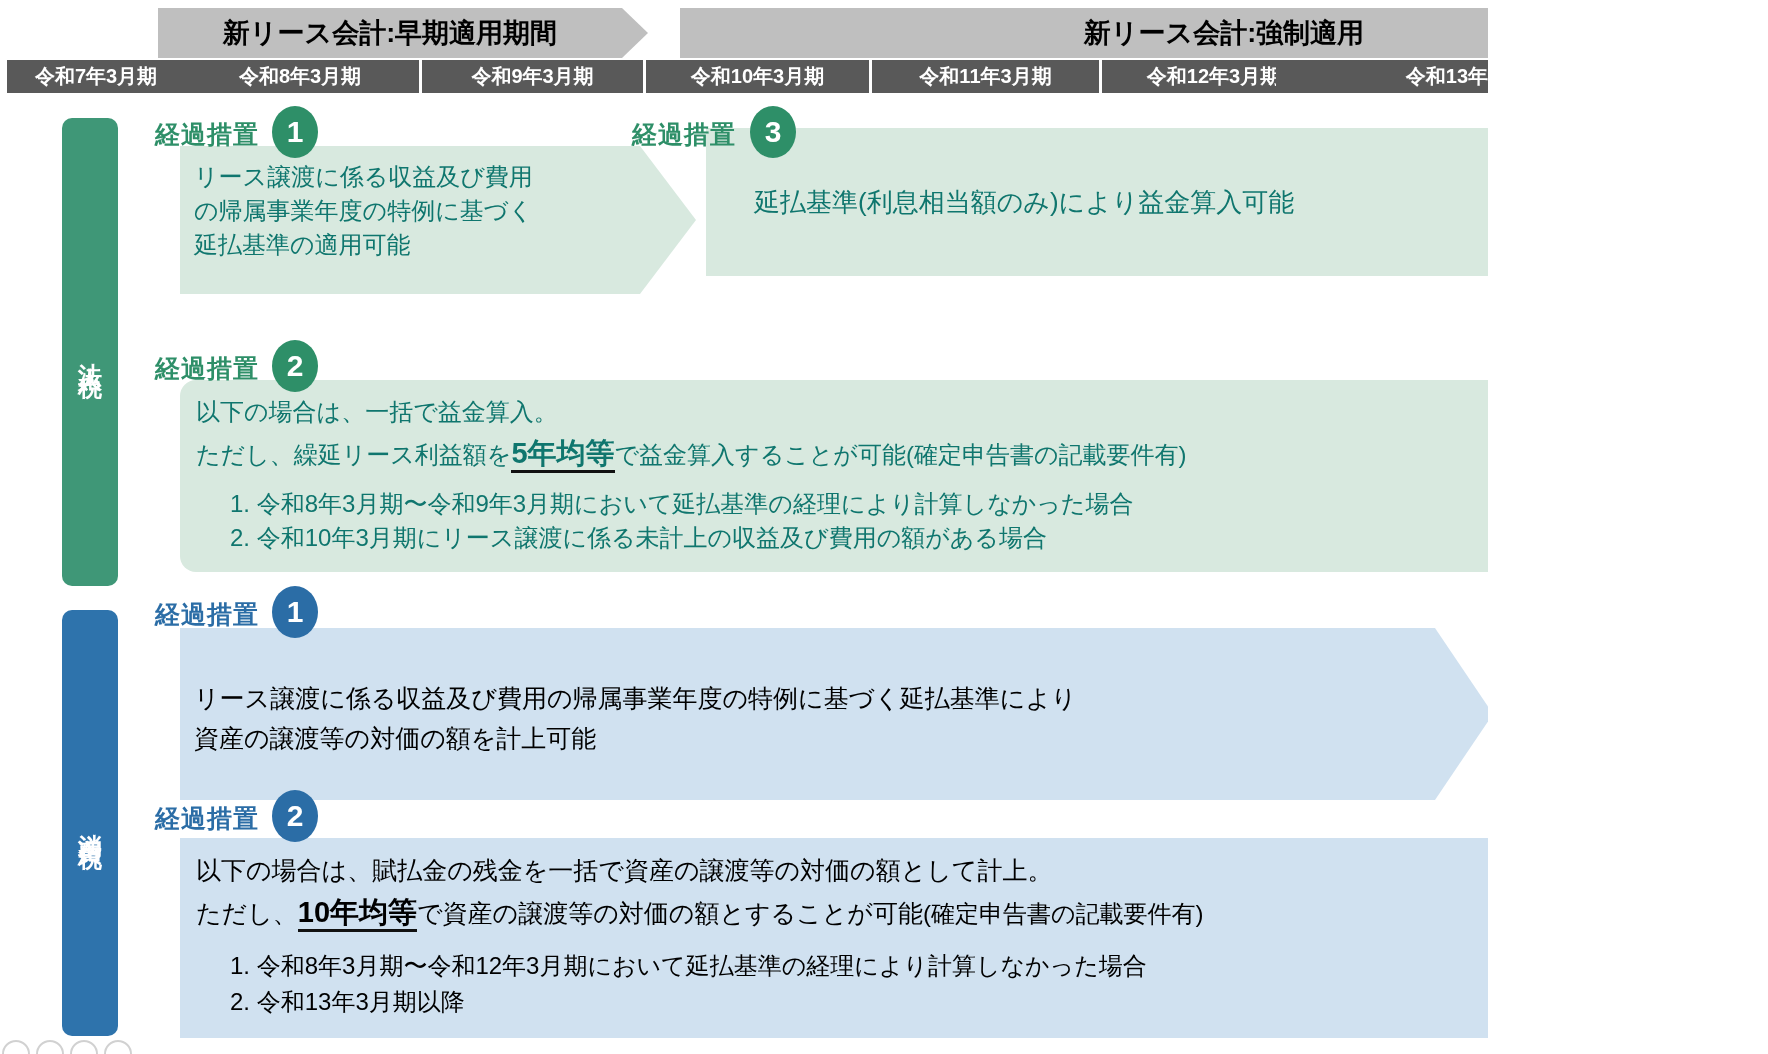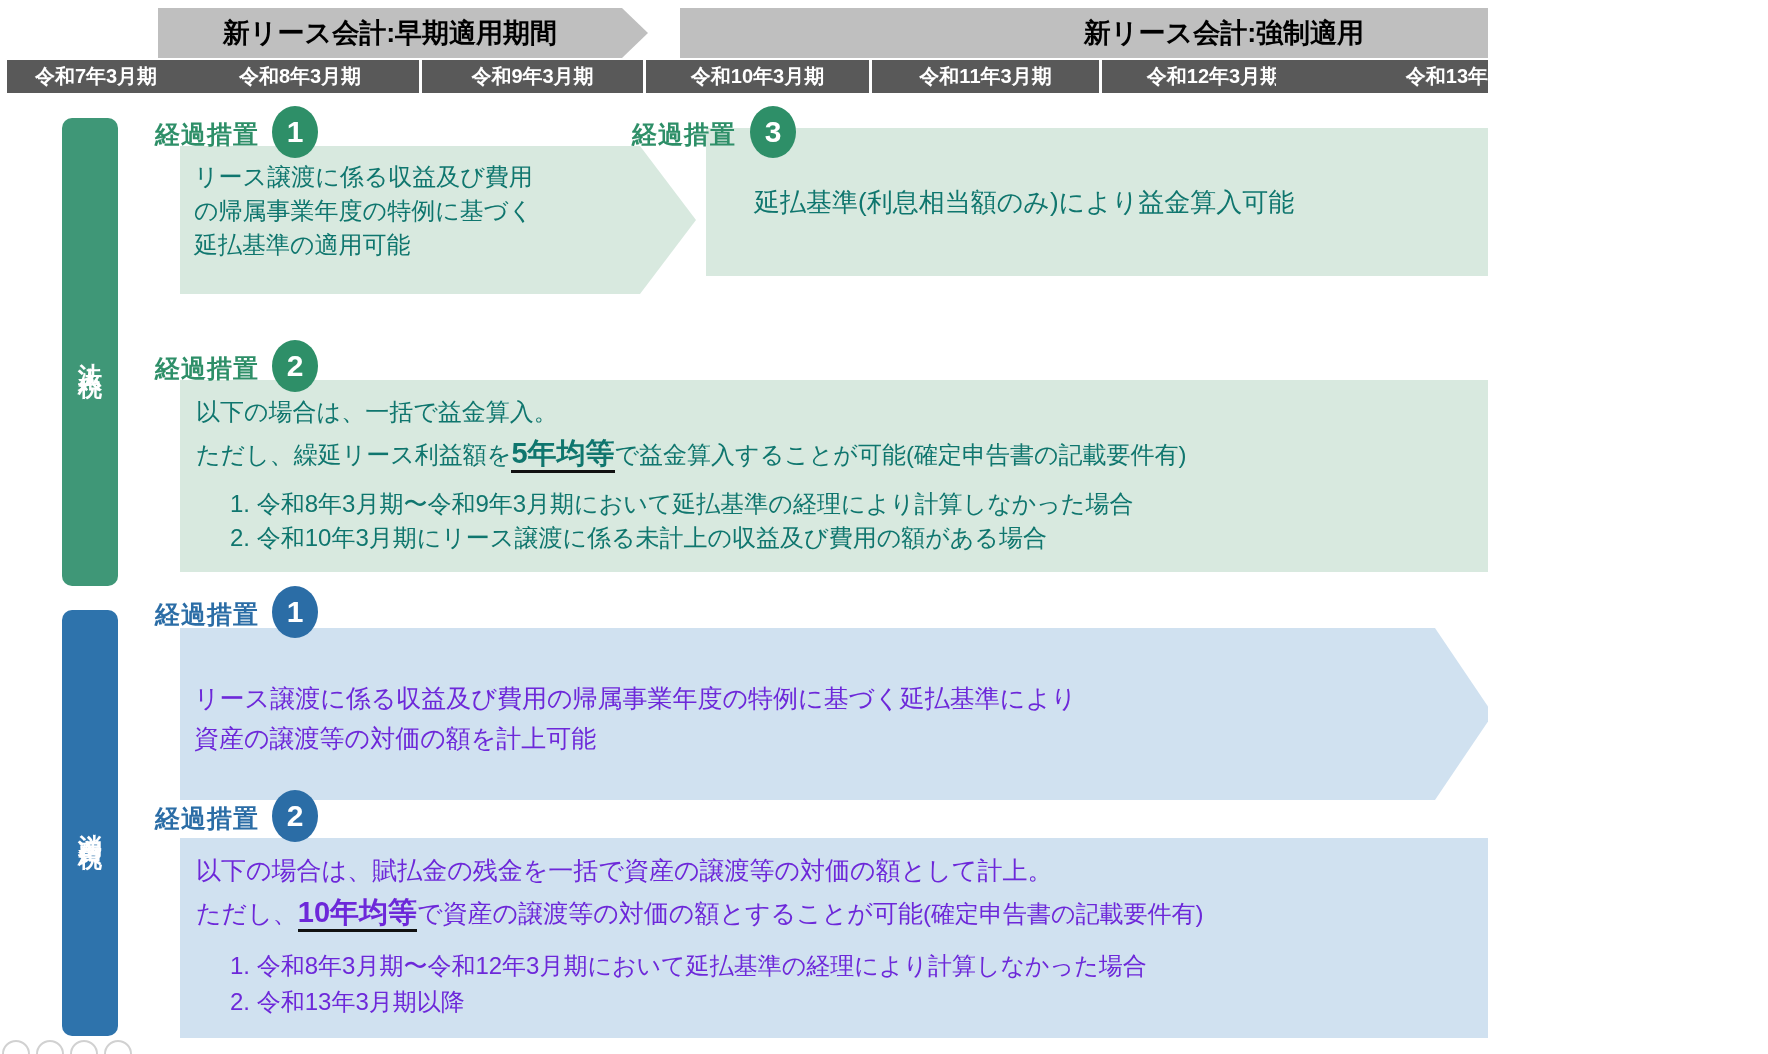--- a/index.html
+++ b/index.html
@@ -30,28 +30,28 @@
 
   
   .mlabel{position:absolute;font-weight:bold;font-size:25px;letter-spacing:1px;z-index:3;}
   .mlabel.green{color:#2e8f68;} .mlabel.blue{color:#2b6da6;}
   .badge{position:absolute;width:46px;height:52px;border-radius:50%;color:#fff;
     font-weight:bold;font-size:30px;display:flex;align-items:center;justify-content:center;z-index:3;}
   .badge.green{background:#2e8f68;} .badge.blue{background:#2b6da6;}
 
   
   .gbox{position:absolute;background:#d8e9df;color:#0f766e;}
-  .bbox{position:absolute;background:#d0e1f0;color:#6d28d9;}
+  .bbox{position:absolute;background:#d0e1f0;color:#000000;}
   .arrow-r{clip-path:polygon(0 0,calc(100% - var(--tip)) 0,100% 50%,calc(100% - var(--tip)) 100%,0 100%);}
 
   #g1{left:180px;top:146px;width:516px;height:148px;--tip:56px;
       padding:14px 60px 0 14px;box-sizing:border-box;font-size:24px;line-height:34px;}
   #g3{left:706px;top:128px;width:1058px;height:148px;--tip:60px;
       display:flex;align-items:center;box-sizing:border-box;padding-left:48px;font-size:26px;}
-  #g2{left:180px;top:380px;width:1588px;height:192px;box-sizing:border-box;padding:16px 16px 0 16px;font-size:24px;}
+  #g2{left:180px;top:380px;width:1588px;height:192px;box-sizing:border-box;padding:16px 16px 0 16px;font-size:24px;border-radius:16px;}
   #b1{left:180px;top:628px;width:1313px;height:172px;--tip:58px;
       box-sizing:border-box;padding:50px 70px 0 14px;font-size:25px;line-height:40px;}
   #b2{left:180px;top:838px;width:1588px;height:200px;box-sizing:border-box;padding:16px 16px 0 16px;font-size:25px;}
 
   .bline{display:block;}
   .cond-line{margin-top:6px;}
   .big-bold{font-weight:bold;font-size:29px;border-bottom:3px solid #111;padding-bottom:1px;}
   .note{font-size:24px;}
   .mlist{margin-top:13px;padding-left:34px;line-height:34px;font-size:24px;}
   #b2 .mlist{margin-top:15px;line-height:36px;}

